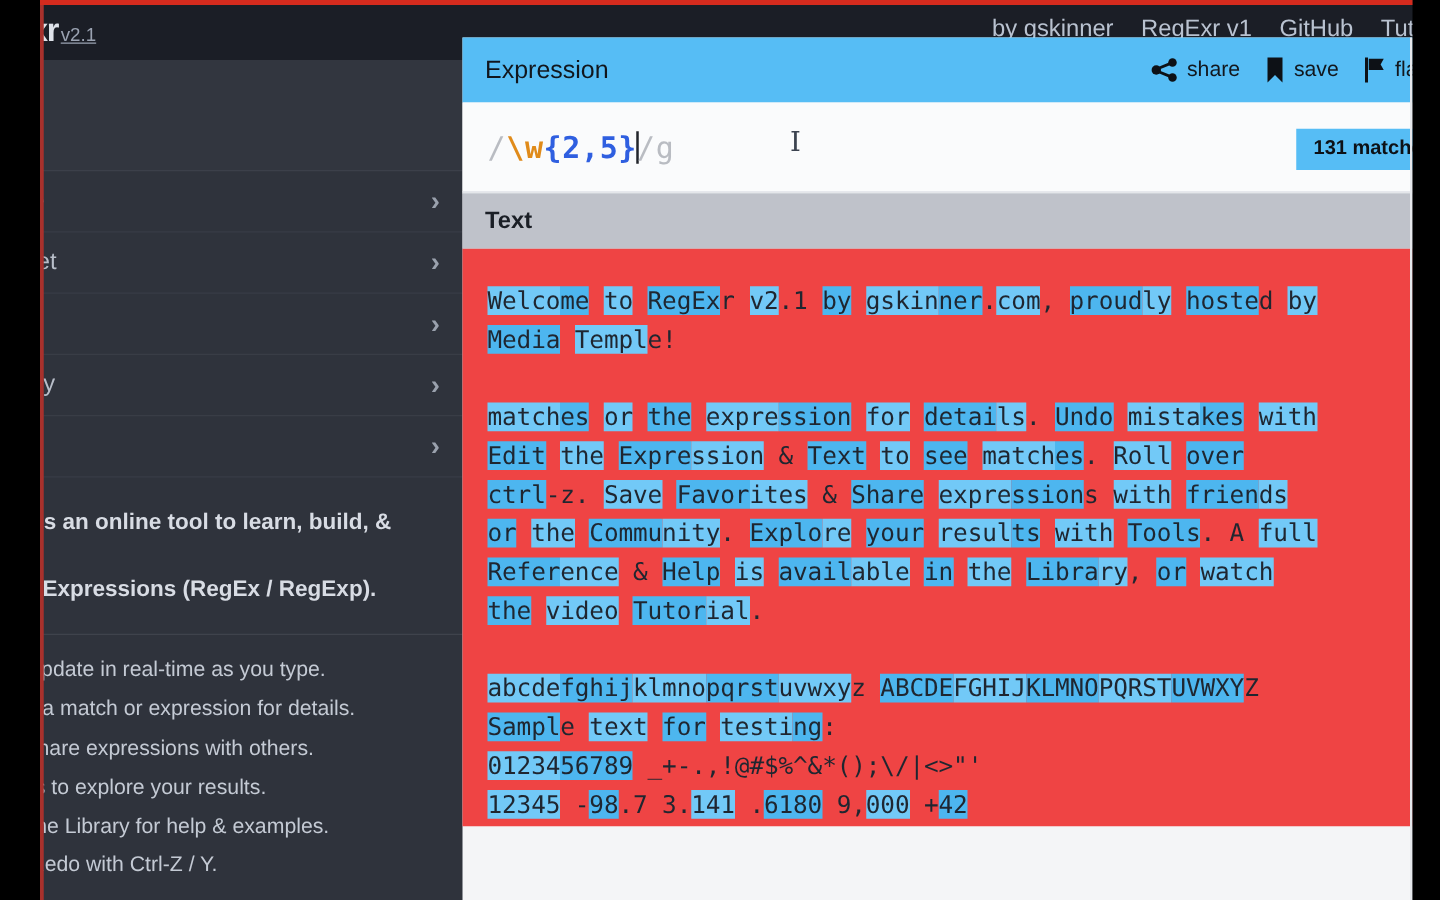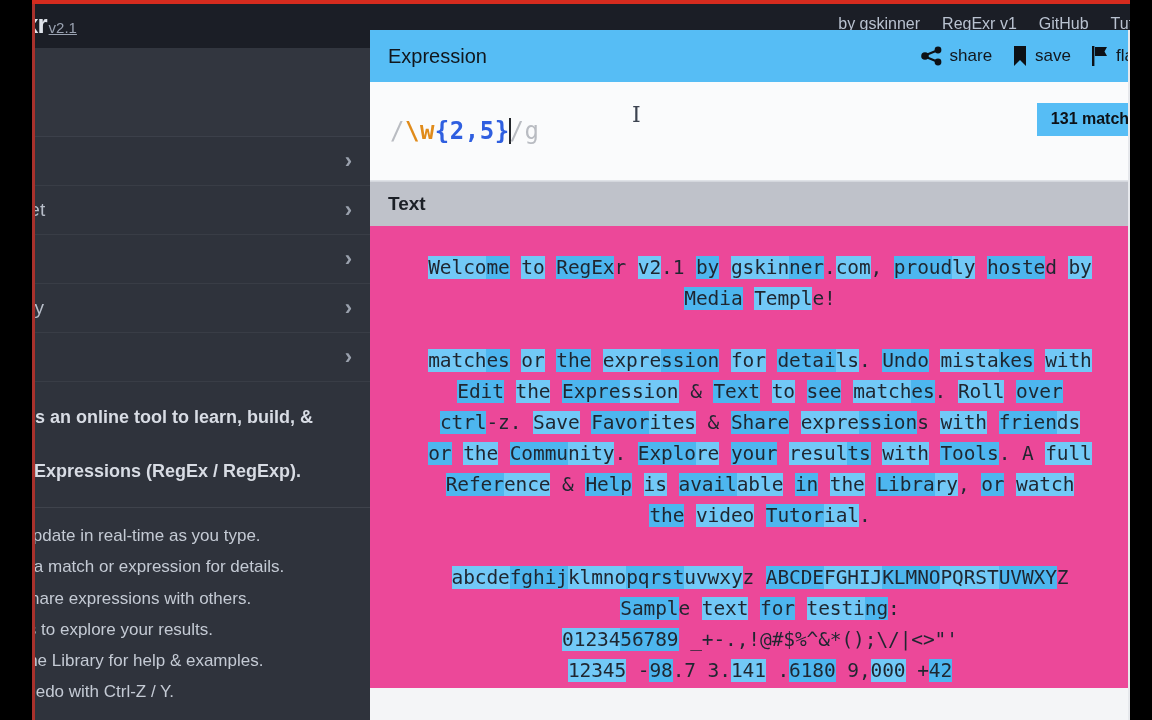--- a/index.html
+++ b/index.html
@@ -40,21 +40,21 @@
     color:#cfd4de;
   }
   .logo-mark { font-size:26px; font-weight:700; color:#dfe3ea; letter-spacing:-1px; }
   .logo-ver  { font-size:15px; color:#9aa2b1; font-weight:400;text-decoration:underline; }
   .topnav {
     position:absolute; right:4px; top:0; height:48px;
     display:flex; align-items:center; gap:22px;
     padding-right:6px;
   }
   .topnav a {
-    color:#b9c2d0; font-size:16px; text-decoration:none; white-space:nowrap;
+    color:#b9c2d0; font-size:19px; text-decoration:none; white-space:nowrap;
   }
 
   
   .sidebar {
     position:absolute; left:0; top:48px; width:370px; height:672px;
     background:#2f333c;
     overflow:hidden;
   }
   .side-top-pad { height:88px; background:#32363f; }
   .side-menu { border-top:1px solid #3c404a; }
@@ -99,21 +99,21 @@
   .expr-title { font-size:20px; font-weight:400; color:#11161c; }
   .expr-tools {
     position:absolute; right:-4px; top:0; height:52px;
     display:flex; align-items:center; gap:20px;
   }
   .tool { display:flex; align-items:center; gap:7px; color:#12171d; font-size:17px; cursor:pointer; white-space:nowrap;}
   .tool svg { display:block; }
 
   .expr-field {
     position:relative;
-    height:99px; background:#fafbfc;
+    height:72px; background:#fafbfc;
     border-bottom:1px solid #dfe2e7;
     display:flex; align-items:center;
     padding-left:20px;
   }
   .regex {
     font-family:"DejaVu Sans Mono", monospace;
     font-size:24px; letter-spacing:0.5px;
     white-space:pre;
   }
   .rx-slash { color:#b9bcc2; }
@@ -137,25 +137,24 @@
   }
 
   .text-header {
     height:45px; background:#bfc2ca;
     display:flex; align-items:center; padding-left:18px;
     border-top:1px solid #d4d7dd;
   }
   .text-title { font-size:19px; font-weight:700; color:#1b1f26; }
 
   .text-body {
-    background:#ec4899;
+    background:#ef4444;
     padding:26px 0 10px 20px;
     height:462px;
     overflow:hidden;
-    text-align:center;
   }
   .tline {
     font-family:"DejaVu Sans Mono", monospace;
     font-size:19.5px;
     line-height:31px;
     color:#1f2630;
     white-space:pre;
     letter-spacing:-0.1px;
   }
   .tline.blank { height:31px; }

